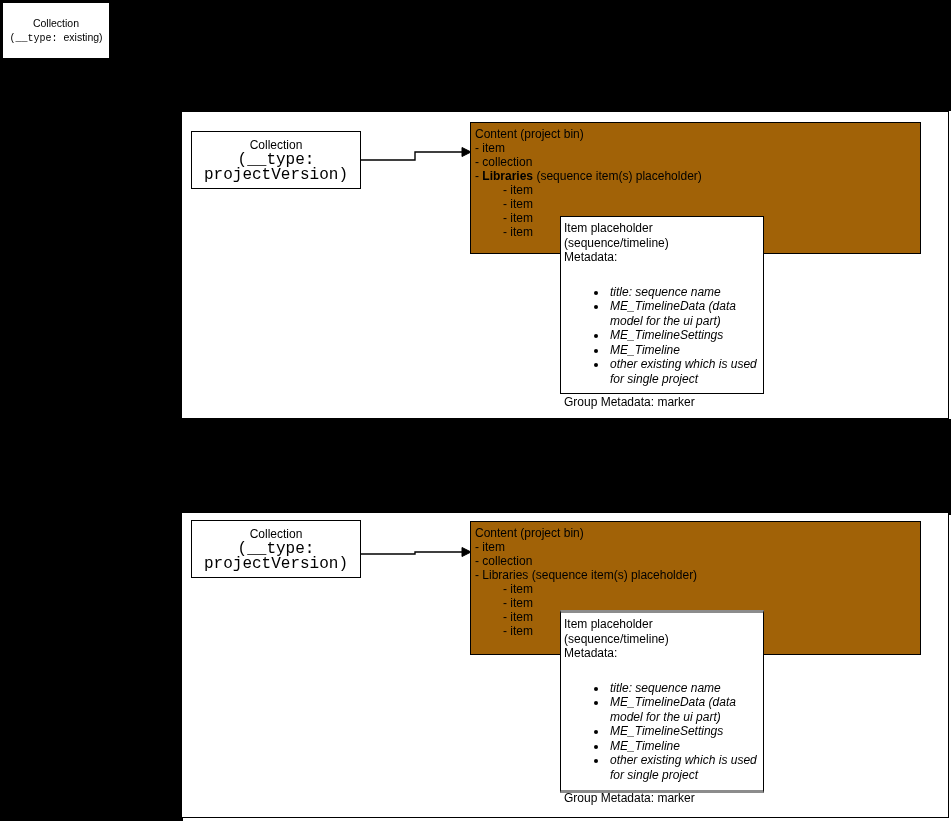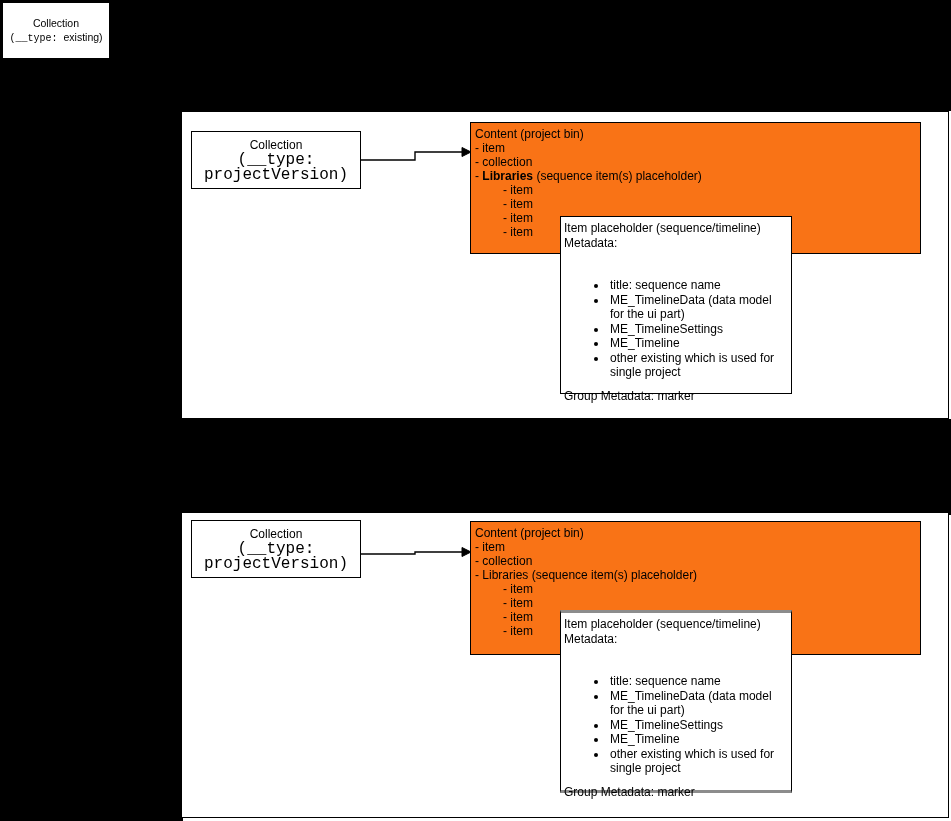--- a/index.html
+++ b/index.html
@@ -38,37 +38,37 @@
     display:flex; flex-direction:column; align-items:center; justify-content:center;
     font-size:12px; line-height:15px; text-align:center;
   }
   #collection-node-1 { left:191px; top:131px; }
   #collection-node-2 { left:191px; top:520px; }
   .collection-node .mono { font-size:16px; }
 
   
   .content-node {
     position:absolute; width:451px; height:132px;
-    background:#f97316; border:1px solid #000;
+    background:#a16207; border:1px solid #000;
     font-size:12px; line-height:14px; padding:4px 12px 0 4px;
   }
   #content-node-1 { left:470px; top:122px; }
   #content-node-2 { left:470px; top:521px; height:134px; }
   .content-node .sub { padding-left:28px; }
 
   
   .item-node {
-    position:absolute; width:232px;
+    position:absolute; width:204px;
     background:#fff; border:1px solid #000;
     font-size:12px; line-height:14.5px; padding:4px 3px 4px 3px;
   }
   #item-node-1 { left:560px; top:216px; height:178px; z-index:3; }
   #item-node-2 { left:560px; top:610px; height:183px; z-index:3;
     border-top:3px solid #8c8c8c; border-bottom:3px solid #8c8c8c; }
-  .item-node ul { margin:28px 0 9px 0; padding-left:44px; }
+  .item-node ul { margin:20px 0 9px 0; padding-left:44px;font-style:italic; }
   .item-node li { padding-left:2px; }
 
   .arrow-svg { position:absolute; z-index:2; }
   #arrow-1 { left:360px; top:140px; }
   #arrow-2 { left:360px; top:542px; }
 </style>
 </head>
 <body>
 
 <div class="project-node">

